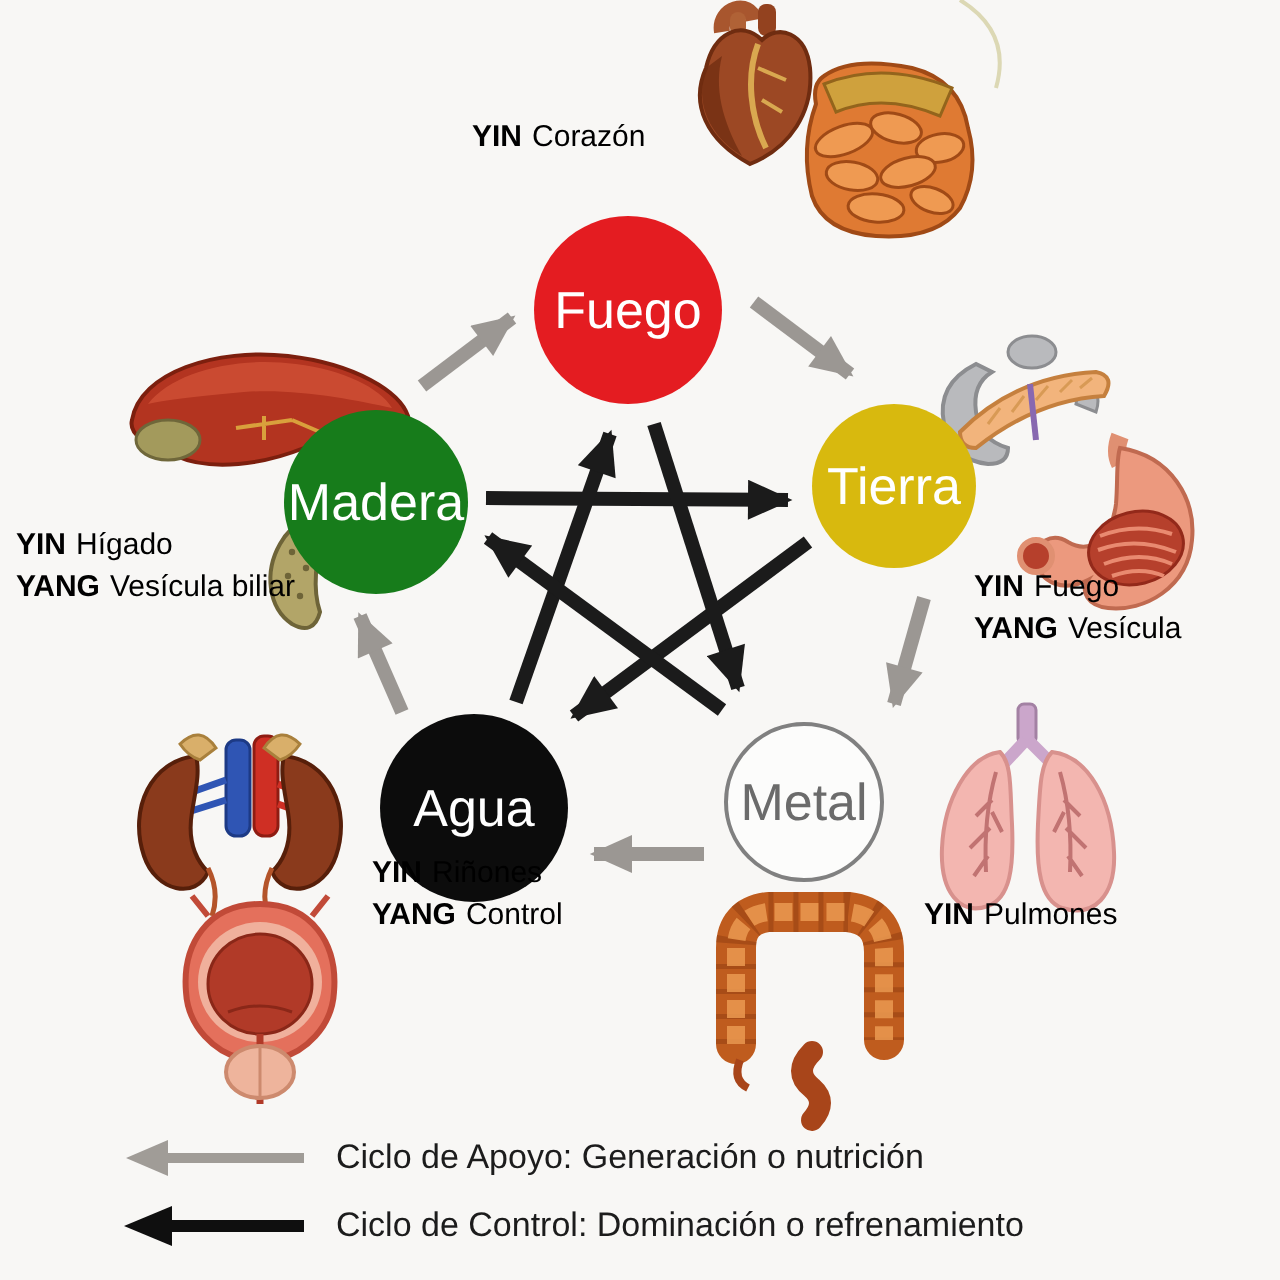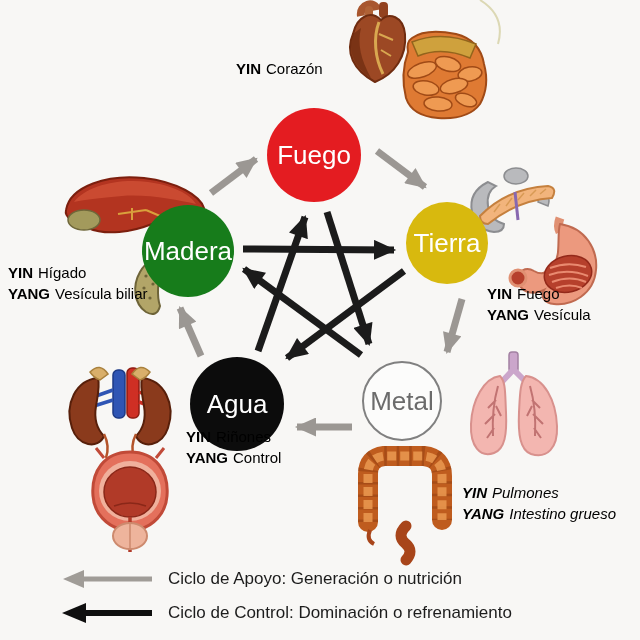--- a/index.html
+++ b/index.html
@@ -161,23 +161,22 @@
 
 <div class="organ-label" style="left:236px;top:58px;">
   <div><span class="yy">YIN</span><span>Corazón</span></div>
 </div>
 
 <div class="organ-label" style="left:487px;top:283px;">
   <div><span class="yy">YIN</span><span>Fuego</span></div>
   <div><span class="yy">YANG</span><span>Vesícula</span></div>
 </div>
 
-<div class="organ-label" style="left:462px;top:482px;font-style:italic;">
+<div class="organ-label" style="left:462px;top:447px;">
   <div><span class="yy">YIN</span><span>Pulmones</span></div>
-  <div><span class="yy">YANG</span><span>Intestino grueso</span></div>
 </div>
 
 <div class="organ-label" style="left:186px;top:426px;">
   <div><span class="yy">YIN</span><span>Riñones</span></div>
   <div><span class="yy">YANG</span><span>Control</span></div>
 </div>
 
 <div class="organ-label" style="left:8px;top:262px;">
   <div><span class="yy">YIN</span><span>Hígado</span></div>
   <div><span class="yy">YANG</span><span>Vesícula biliar</span></div>

